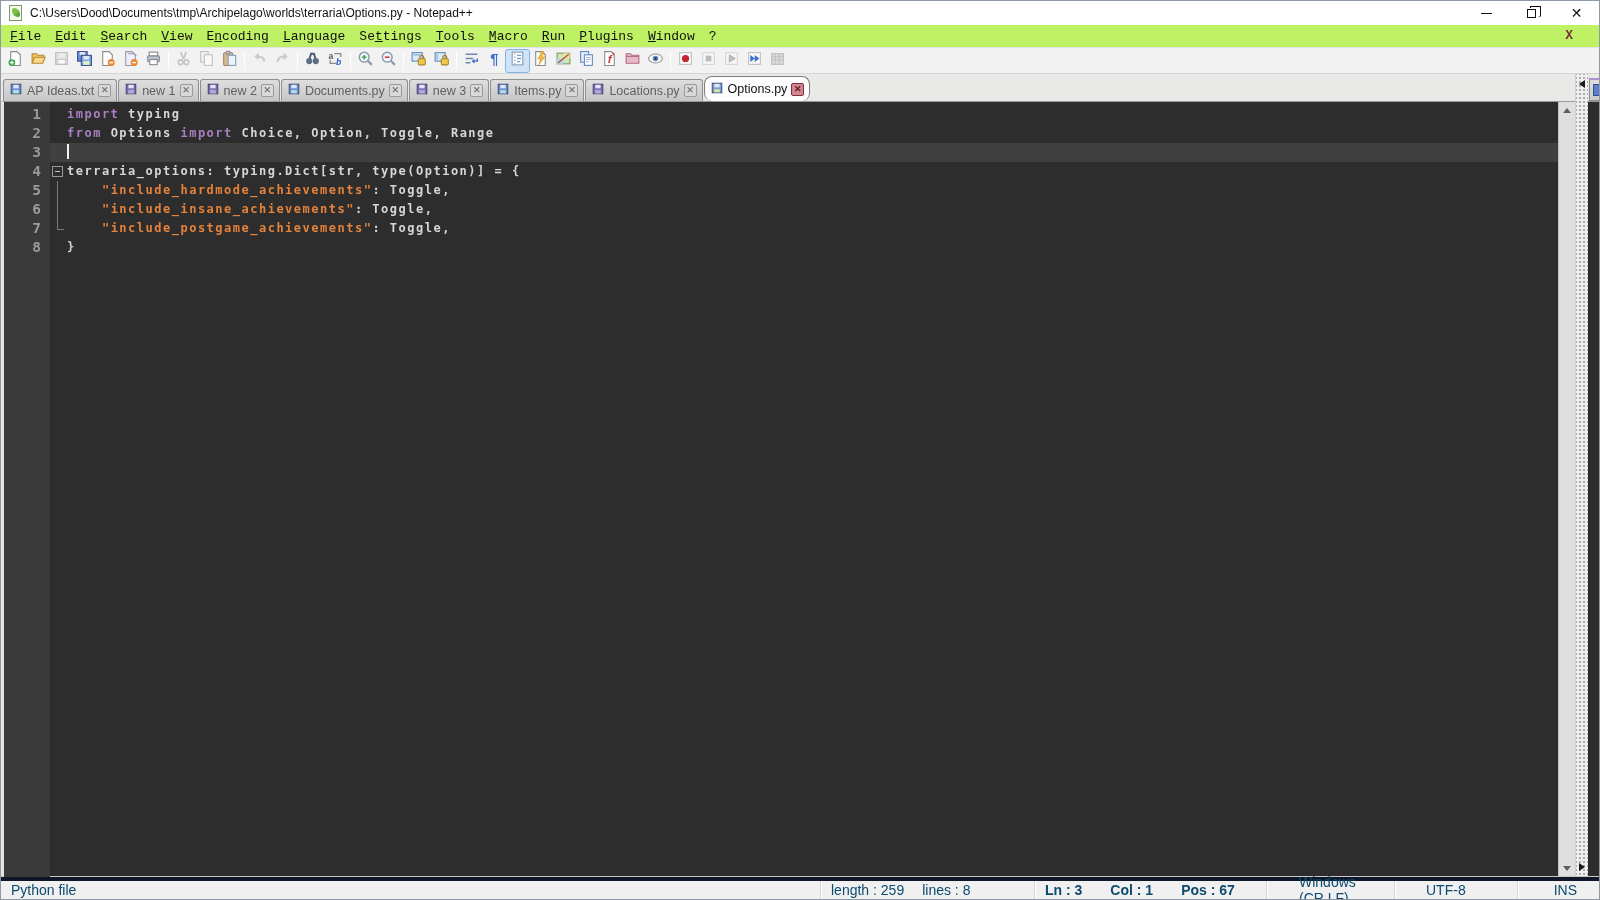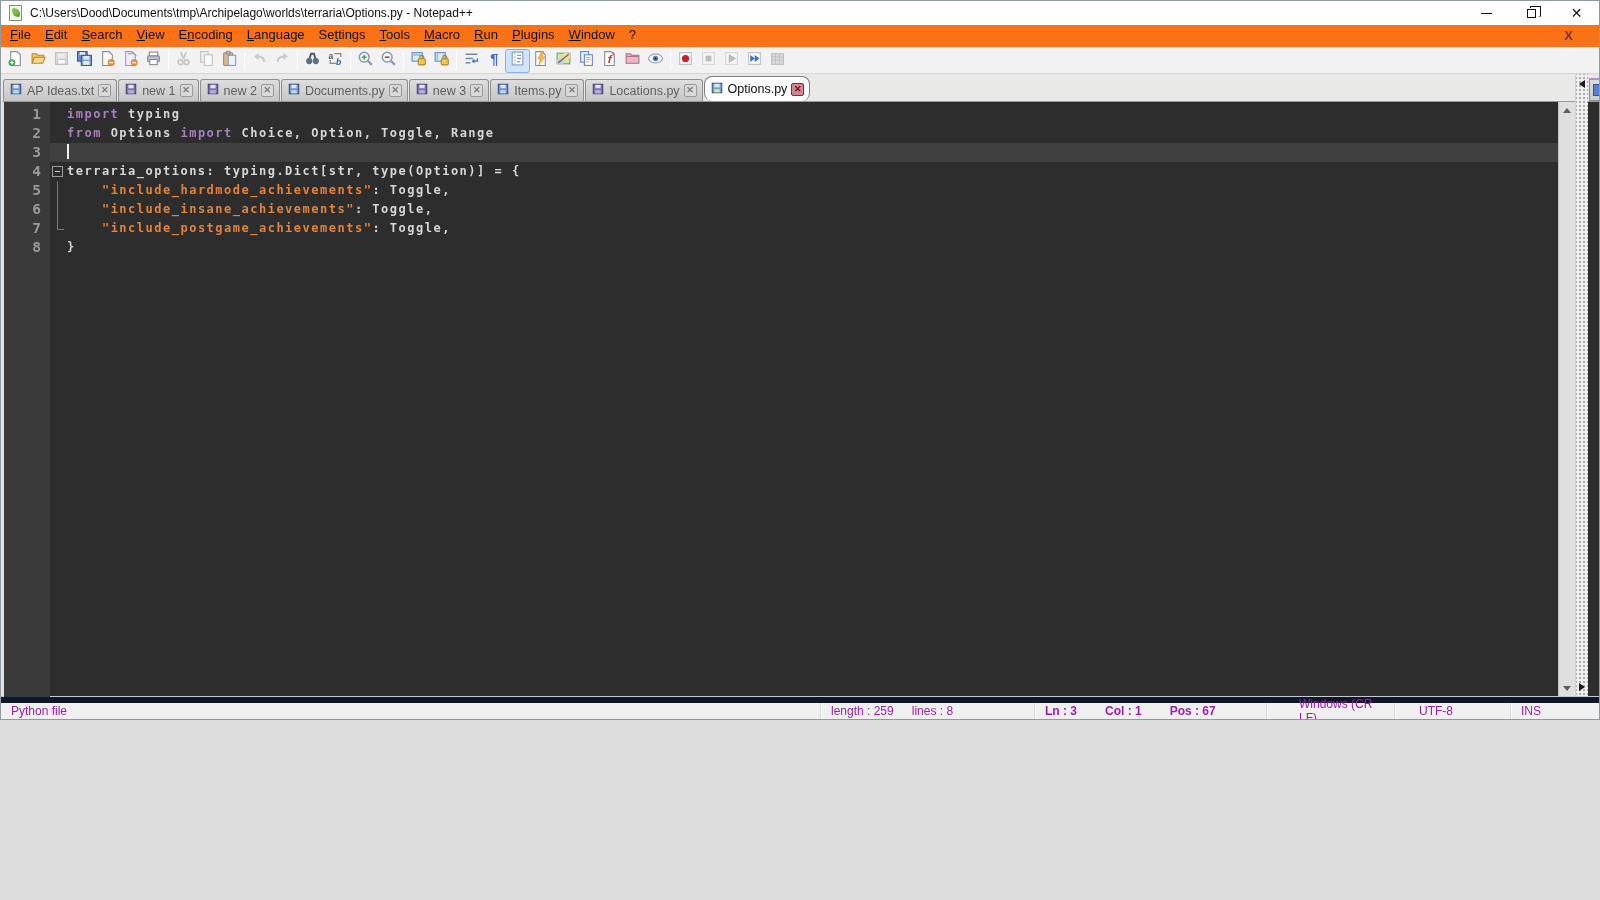--- a/index.html
+++ b/index.html
@@ -1,33 +1,33 @@
 <!DOCTYPE html>
 <html style="--gutter-bg: #3a3a3a; --current-line-bg: #404040; --kw: #a97dc1; --str: #e5823b; --default-text: #d6d6d6; --line-number: #9a9a9a; --caret: #f0f0f0;"><head>
 <meta charset="utf-8">
 <style>
   * { box-sizing: border-box; margin: 0; padding: 0; }
   html,body { width:1600px; height:900px; background:#dcdcdc; font-family:"Liberation Sans", sans-serif; }
-  .window { width:1600px; height:720px; display:flex; flex-direction:column; background:#fff; border:1px solid #8d9aa5; overflow:hidden; }
+  .window { width:1600px; height:900px; display:flex; flex-direction:column; background:#fff; border:1px solid #8d9aa5; overflow:hidden; }
 
   
   .titlebar { height:24px; background:#ffffff; display:flex; align-items:center; flex:0 0 auto; }
   .app-icon { width:16px; height:16px; margin:0 6px 0 7px; position:relative; }
   .app-icon .page { position:absolute; inset:0 2px 0 1px; background:#f6fbf2; border:1px solid #7a9a66; }
   .app-icon .slash { position:absolute; left:4px; top:3px; width:8px; height:9px; background:linear-gradient(135deg,#7dc24b 45%,#4e8a2d); border-radius:2px 6px 2px 6px; }
   .title-text { font-size:12px; color:#111; }
   .win-controls { margin-left:auto; display:flex; height:100%; }
   .win-btn { width:45px; height:100%; display:flex; align-items:center; justify-content:center; color:#111; }
   .glyph-min { width:11px; height:1px; background:#111; display:block; }
   .glyph-restore { width:9px; height:9px; border:1px solid #111; position:relative; background:#fff; }
   .glyph-restore:before { content:""; position:absolute; left:2px; top:-4px; width:9px; height:9px; border:1px solid #111; border-left-width:1px; background:transparent; clip-path:polygon(0 0,100% 0,100% 100%,78% 100%,78% 22%,0 22%); }
   .glyph-close { font-size:14px; line-height:14px; color:#111; }
 
   
-  .menubar { height:22px; background:#f97316; display:flex; padding-left:2px; flex:0 0 auto; position:relative; }
+  .menubar { height:22px; background:#bef264; display:flex; align-items:center; padding-left:2px; flex:0 0 auto; position:relative;font-family:Liberation Mono, monospace; }
   .menu-item { font-size:13px; color:#111; padding:2px 7px; cursor:default; }
   .menu-item u { text-decoration:underline; }
   .menu-close-x { position:absolute; right:22px; top:2px; font-size:13px; font-weight:bold; color:#7c2f3a; padding:1px 4px; }
 
   
   .toolbar { height:26px; background:#f2f2f2; border-top:1px solid #e2e2e2; display:flex; align-items:center; padding-left:3px; flex:0 0 auto; }
   .tb-btn { width:23px; height:22px; display:flex; align-items:center; justify-content:center; border-radius:2px; }
   .tb-btn.active { background:#cfe4f9; outline:1px solid #84b3e2; }
   .tb-btn.disabled { opacity:.55; filter:grayscale(.8); }
   .tb-sep { width:1px; height:18px; background:#c4c4c4; border-right:1px solid #ffffff; margin:0 3px; }
@@ -75,29 +75,29 @@
               display:flex; flex-direction:column; justify-content:space-between; align-items:center; }
   .tri-left { width:0; height:0; border-top:4px solid transparent; border-bottom:4px solid transparent; border-right:6px solid #1a1a1a; margin-top:6px; }
   .tri-right { width:0; height:0; border-top:4px solid transparent; border-bottom:4px solid transparent; border-left:6px solid #1a1a1a; margin-bottom:6px; }
   .view2 { width:11px; flex:0 0 auto; display:flex; flex-direction:column; }
   .view2-tabfrag { height:27px; background:#e9e9e7; position:relative; }
   .view2-tabfrag .frag { position:absolute; left:1px; right:0; top:4px; bottom:0; background:linear-gradient(#dedede,#cccccc); border:1px solid #8f8f8f; border-right:none; border-top:2px solid #b08fd4; }
   .view2-tabfrag .frag:before { content:""; position:absolute; left:3px; top:4px; width:6px; height:10px; background:#5b7fd0; border:1px solid #3a4f8a; }
   .view2-editor { flex:1; background:#2d2d2d; border-top:1px solid #9a9a9a; }
 
   
-  .statusbar { height:22px; flex:0 0 auto; background:#f0f0f0; border-top:6px solid #0f172a; box-shadow:0 -1px 0 #c9c9c9;
-               display:flex; align-items:center; font-size:12px; color:#a21caf; }
+  .statusbar { height:22px; flex:0 0 auto; background:#f0f0f0; border-top:4px solid #0f172a; box-shadow:0 -1px 0 #c9c9c9;
+               display:flex; align-items:center; font-size:14px; color:#0c4a6e; }
   .sb-sec { height:100%; display:flex; align-items:center; gap:18px; padding:0 10px; border-right:1px solid #d6d6d6; box-shadow:1px 0 0 #ffffff; }
   .sb-doctype { flex:0 0 820px; }
   .sb-len { flex:0 0 214px; }
   .sb-pos { flex:0 0 232px; gap:28px;font-weight:bold; }
   .sb-eol { flex:0 0 128px; padding-left:32px; }
-  .sb-enc { flex:0 0 116px; padding-left:24px; }
-  .sb-ins { flex:1; padding-right:12px; border-right:none; box-shadow:none; }
+  .sb-enc { flex:0 0 116px; padding-left:24px;margin-left:7px; }
+  .sb-ins { flex:1; justify-content:flex-end; padding-right:22px; border-right:none; box-shadow:none; }
 </style>
 </head>
 <body>
 
 <div class="window">
 
   <div class="titlebar">
     <div class="app-icon">
         <div class="page"></div>
         <div class="slash"></div>

